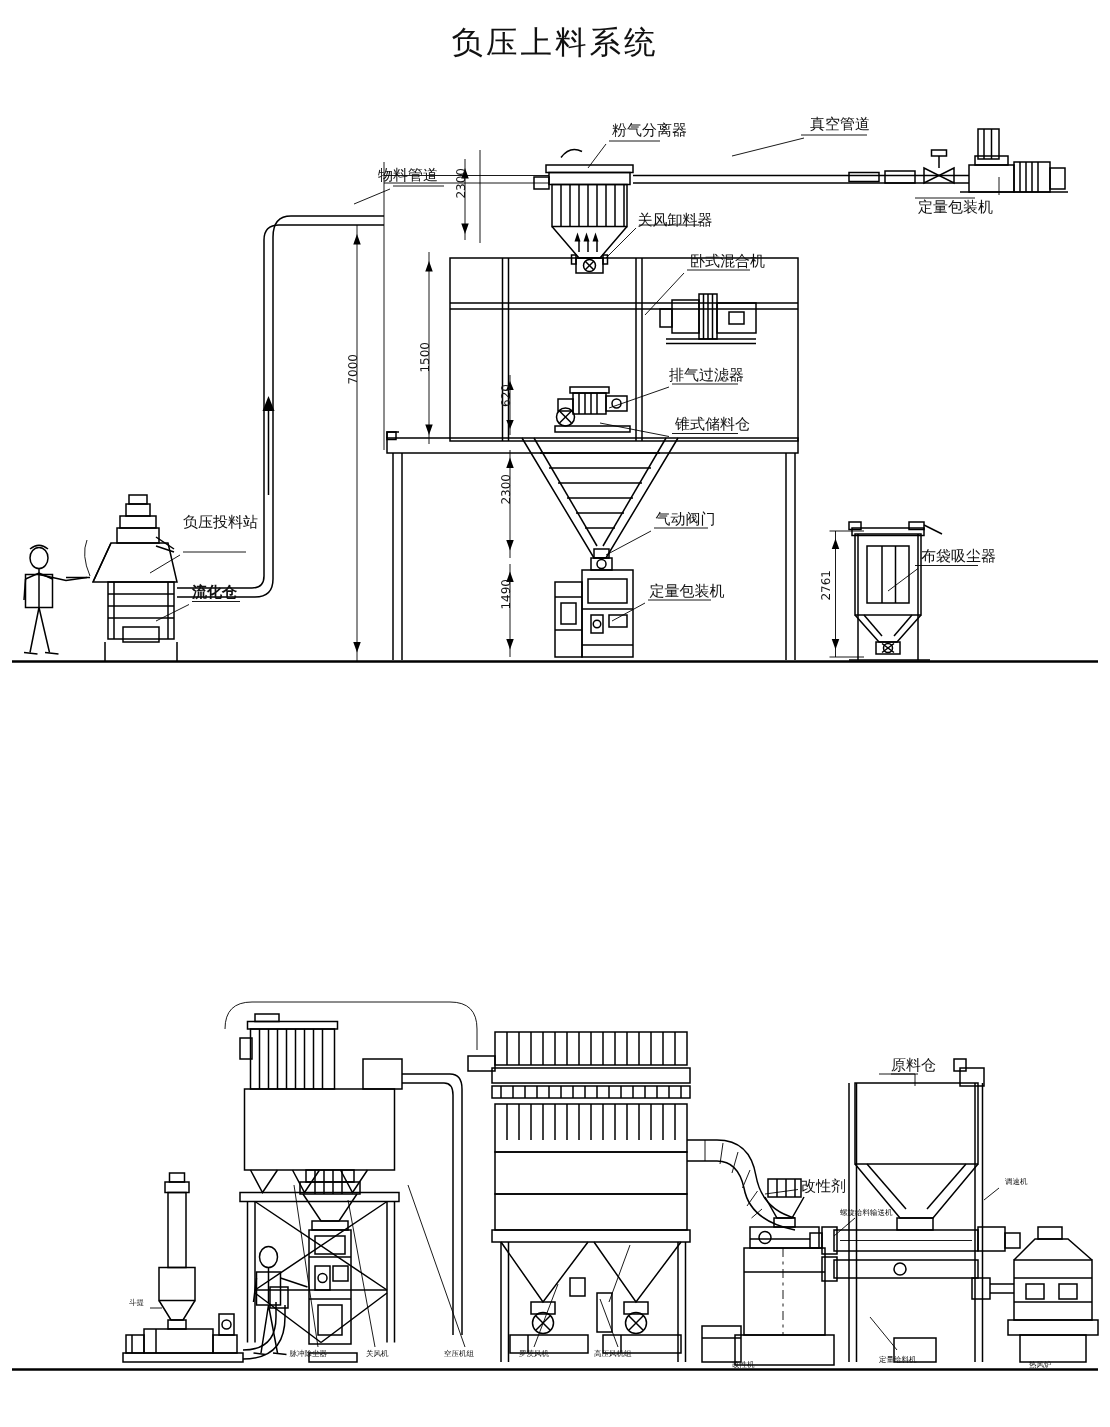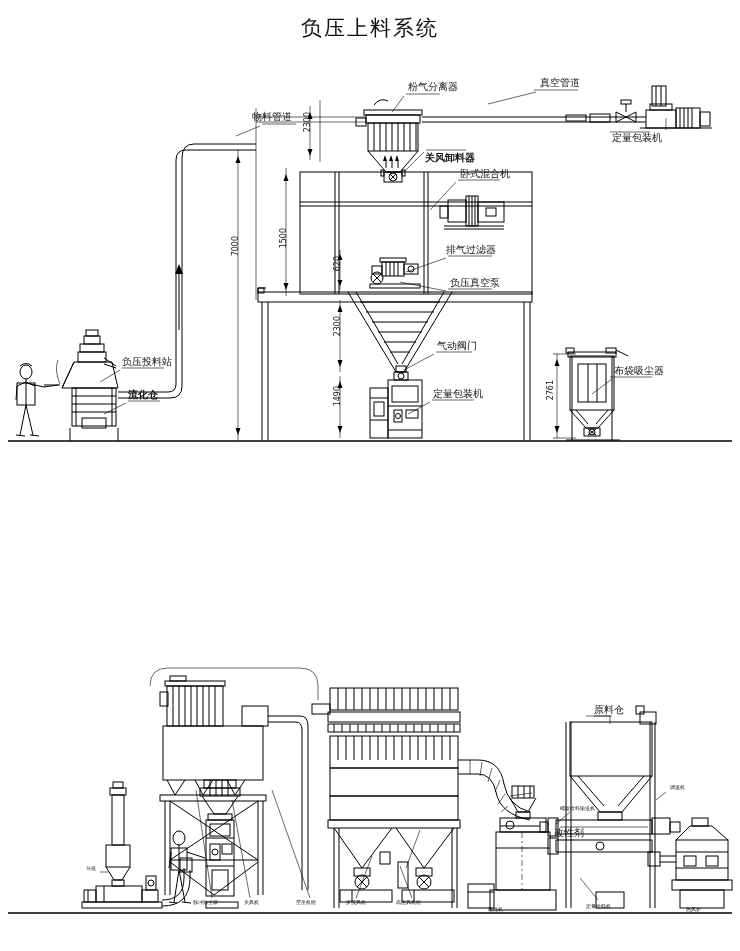--- a/index.html
+++ b/index.html
@@ -300,28 +300,28 @@
       <path d="M122 368 L164 368"></path>
       <path d="M126 403 L104 414"></path>
       <path d="M128 401 L160 401"></path>
     </g>
   </svg>
 
   <div class="lbl" style="left:408px;top:80px;">粉气分离器</div>
   <div class="lbl" style="left:540px;top:76px;">真空管道</div>
   <div class="lbl" style="left:612px;top:131px;">定量包装机</div>
   <div class="lbl" style="left:252px;top:110px;">物料管道</div>
-  <div class="lbl" style="left:425px;top:151px;font-weight:bold;">关风卸料器</div>
+  <div class="lbl" style="left:425px;top:140px;">关风卸料器</div>
   <div class="lbl" style="left:460px;top:167px;">卧式混合机</div>
   <div class="lbl" style="left:446px;top:243px;">排气过滤器</div>
-  <div class="lbl" style="left:450px;top:276px;">负压真空泵</div>
+  <div class="lbl" style="left:450px;top:276px;">锥式储料仓</div>
   <div class="lbl" style="left:437px;top:339px;">气动阀门</div>
   <div class="lbl" style="left:433px;top:387px;text-align:center;">定量包装机</div>
   <div class="lbl" style="left:614px;top:364px;text-align:right;">布袋吸尘器</div>
-  <div class="lbl" style="left:122px;top:355px;">负压投料站</div>
+  <div class="lbl" style="left:122px;top:341px;">负压投料站</div>
   <div class="lbl" style="left:128px;top:388px;font-weight:bold;">流化仓</div>
 
   <div class="dim" style="left:303px;top:112px;">2300</div>
   <div class="dim" style="left:231px;top:236px;">7000</div>
   <div class="dim" style="left:279px;top:228px;">1500</div>
   <div class="dim" style="left:333px;top:256px;">620</div>
   <div class="dim" style="left:333px;top:316px;">2300</div>
   <div class="dim" style="left:333px;top:386px;">1490</div>
   <div class="dim" style="left:546px;top:380px;">2761</div>
 
@@ -582,21 +582,21 @@
       <path d="M250 898 L232 800"></path>
       <path d="M310 898 L272 790"></path>
       <path d="M356 898 L372 856"></path>
       <path d="M412 898 L400 866"></path>
       <path d="M598 900 L580 878"></path>
       <path d="M406 868 L420 830"></path>
     </g>
   </svg>
 
   <div class="lbl" style="left:594px;top:703px;">原料仓</div>
-  <div class="lbl" style="left:534px;top:826px;margin-left:20px;">改性剂</div>
+  <div class="lbl" style="left:534px;top:784px;">改性剂</div>
   <div class="lbl-sm" style="left:670px;top:784px;">调速机</div>
   <div class="lbl-sm" style="left:560px;top:805px;">螺旋给料输送机</div>
   <div class="lbl-sm" style="left:86px;top:865px;">斗提</div>
   <div class="lbl-sm" style="left:488px;top:906px;">改性机</div>
   <div class="lbl-sm" style="left:586px;top:903px;">定量给料机</div>
   <div class="lbl-sm" style="left:686px;top:906px;">热风炉</div>
   <div class="lbl-sm" style="left:193px;top:899px;">脉冲除尘器</div>
   <div class="lbl-sm" style="left:244px;top:899px;">关风机</div>
   <div class="lbl-sm" style="left:296px;top:899px;">空压机组</div>
   <div class="lbl-sm" style="left:346px;top:899px;">罗茨风机</div>

